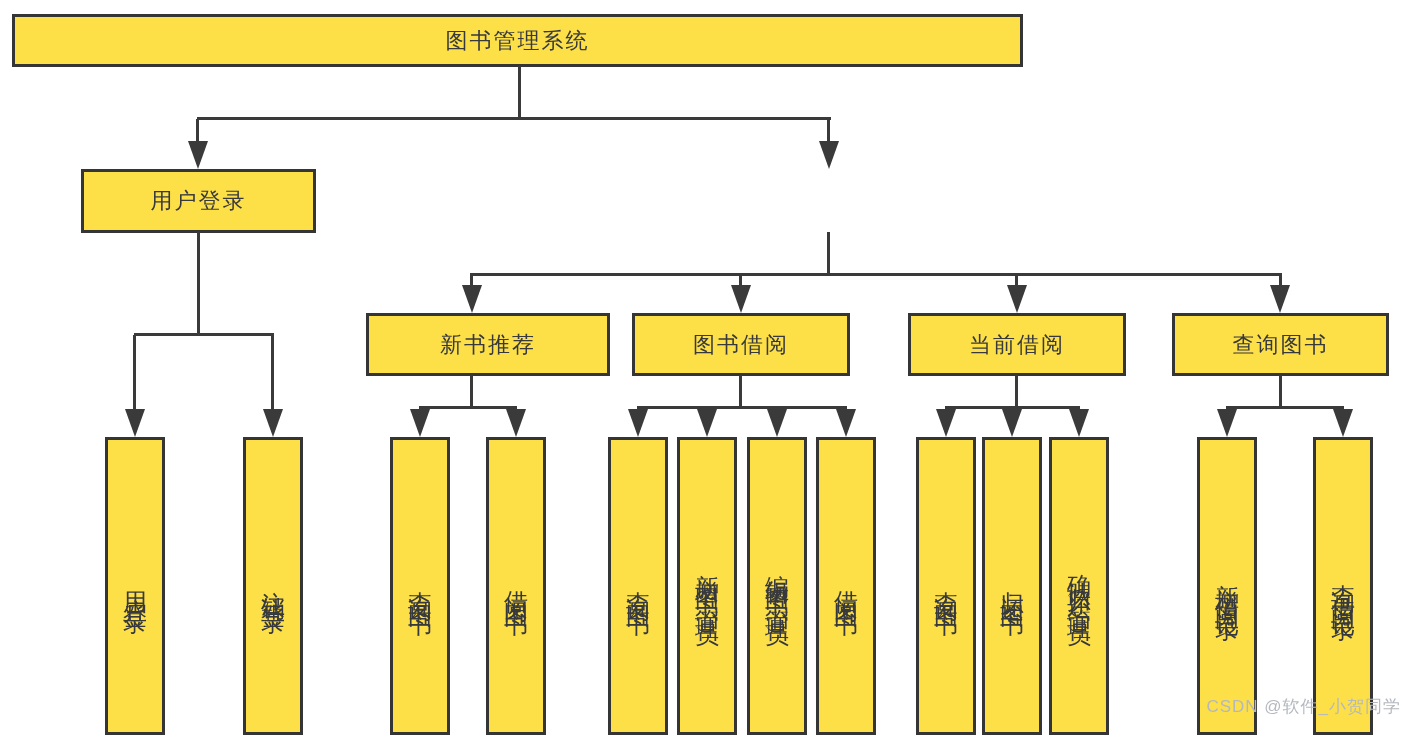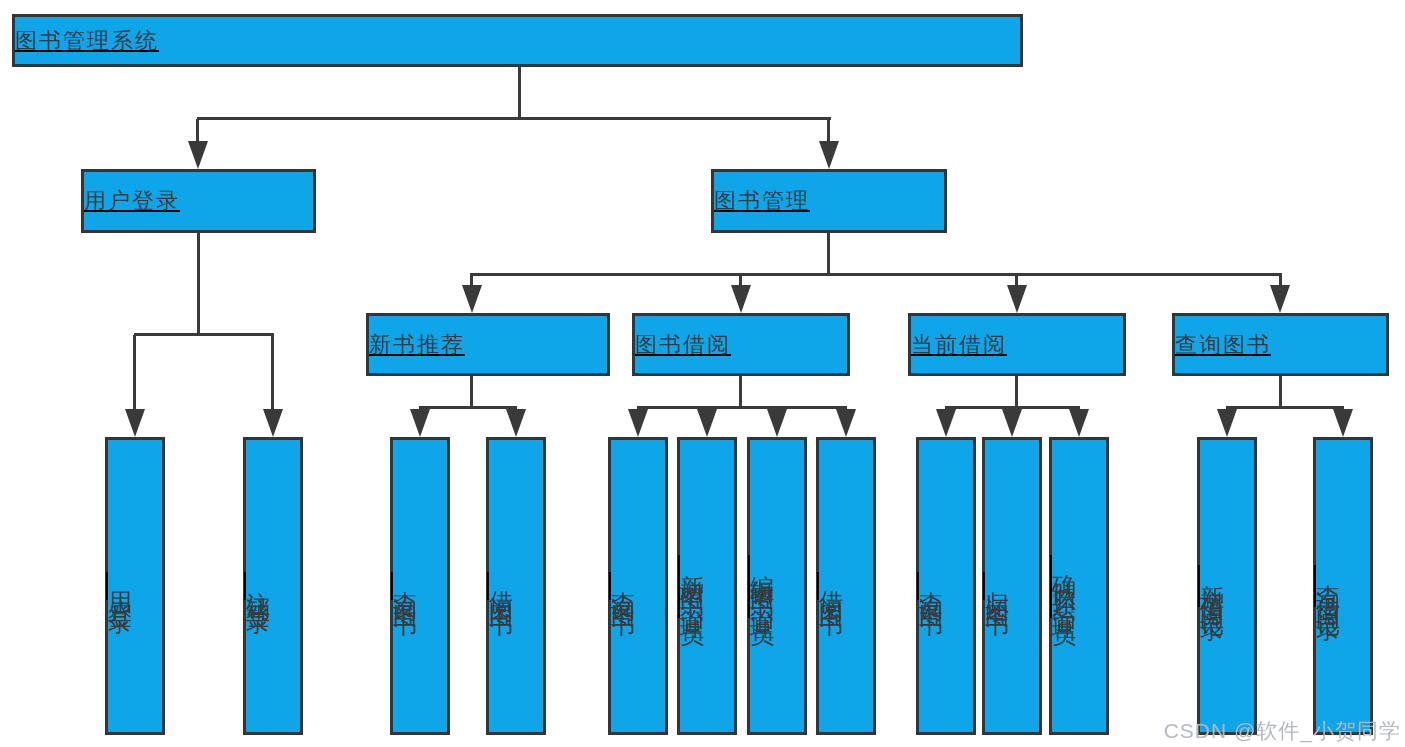--- a/index.html
+++ b/index.html
@@ -2,58 +2,55 @@
 <html style="--line: #3a3a3a; --border: #353535; --text: #37393d; --watermark: #b4b8bf; --background: #ffffff;"><head>
 <meta charset="utf-8">
 <style>
   html,body { margin:0; padding:0; background:#ffffff; }
   .stage {
     position:relative; width:1405px; height:747px; overflow:hidden;
     background:var(--background,#ffffff);
     font-family:"Liberation Sans", sans-serif;
   }
   .box {
-    position:absolute; box-sizing:border-box; background:#0ea5e9;
+    position:absolute; box-sizing:border-box; background:#fde047;
     border:3px solid var(--border,#353535);
-    display:flex; align-items:center; justify-content:flex-start;text-decoration:underline;
+    display:flex; align-items:center; justify-content:center;
   }
   .lbl {
     font-size:22px; color:var(--text,#37393d); letter-spacing:2px; white-space:nowrap;
   }
   .v { width:60px; top:437px; height:298px; }
   .vlbl {
     writing-mode:vertical-rl; text-orientation:mixed; line-height:1;
     font-size:24px; letter-spacing:7px; color:var(--text,#37393d); white-space:nowrap;
   }
   .vl { position:absolute; width:3px; background:var(--line,#3a3a3a); }
   .hl { position:absolute; height:3px; background:var(--line,#3a3a3a); }
   .ah {
     position:absolute; width:0; height:0;
     border-left:10px solid transparent; border-right:10px solid transparent;
     border-top:28px solid var(--line,#3a3a3a);
   }
   .watermark {
-    position:absolute; right:4px; top:717px; font-size:21px; letter-spacing:1px;
+    position:absolute; right:4px; top:695px; font-size:17px; letter-spacing:1px;
     color:var(--watermark,#b4b8bf); white-space:nowrap; z-index:5;text-align:right;
   }
 </style>
 </head>
 <body>
 
 <div class="stage">
 
   <div class="box" style="left:12px;top:14px;width:1011px;height:53px">
     <span class="lbl">图书管理系统</span>
   </div>
 
   <div class="box" style="left:81px;top:169px;width:235px;height:64px">
     <span class="lbl">用户登录</span>
-  </div>
-  <div class="box" style="left:711px;top:169px;width:236px;height:64px">
-    <span class="lbl">图书管理</span>
   </div>
 
   <div class="box" style="left:366px;top:313px;width:244px;height:63px">
     <span class="lbl">新书推荐</span>
   </div>
   <div class="box" style="left:908px;top:313px;width:218px;height:63px">
     <span class="lbl">当前借阅</span>
   </div>
   <div class="box" style="left:632px;top:313px;width:218px;height:63px">
     <span class="lbl">图书借阅</span>

